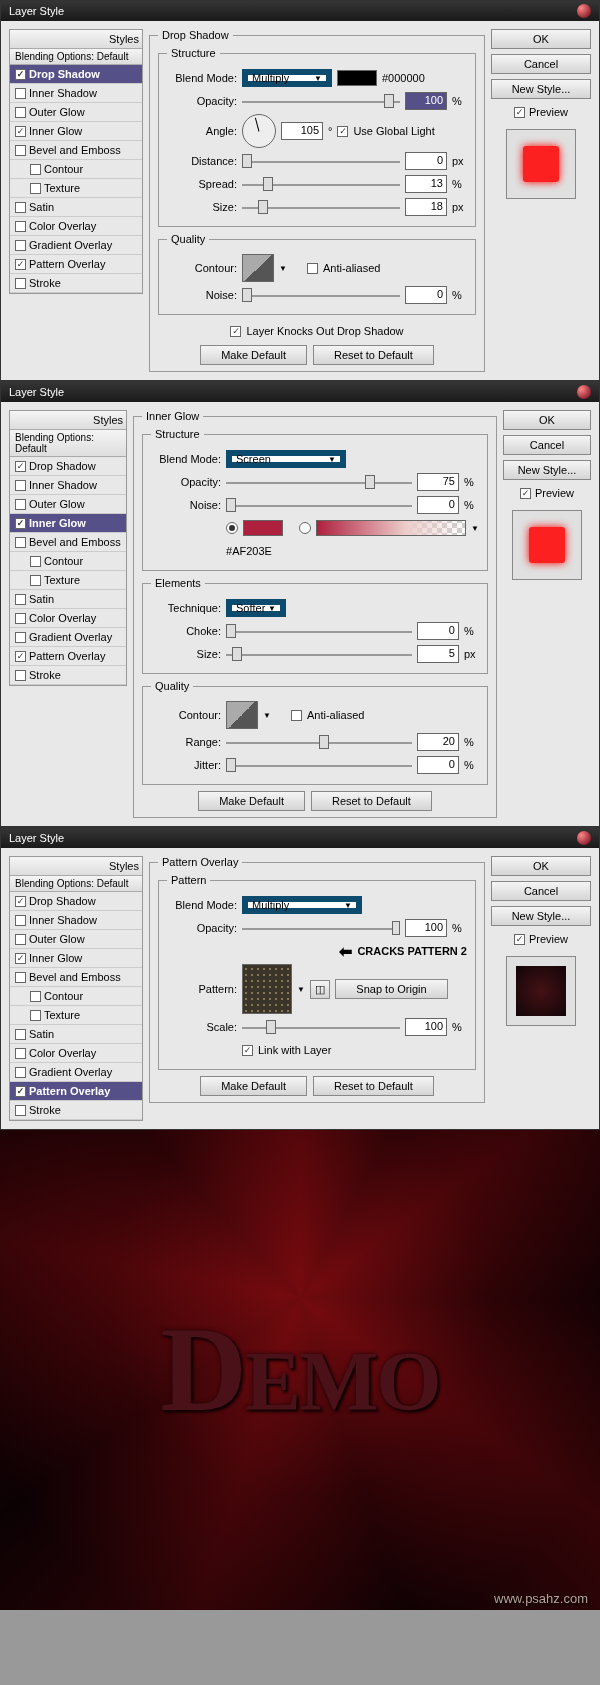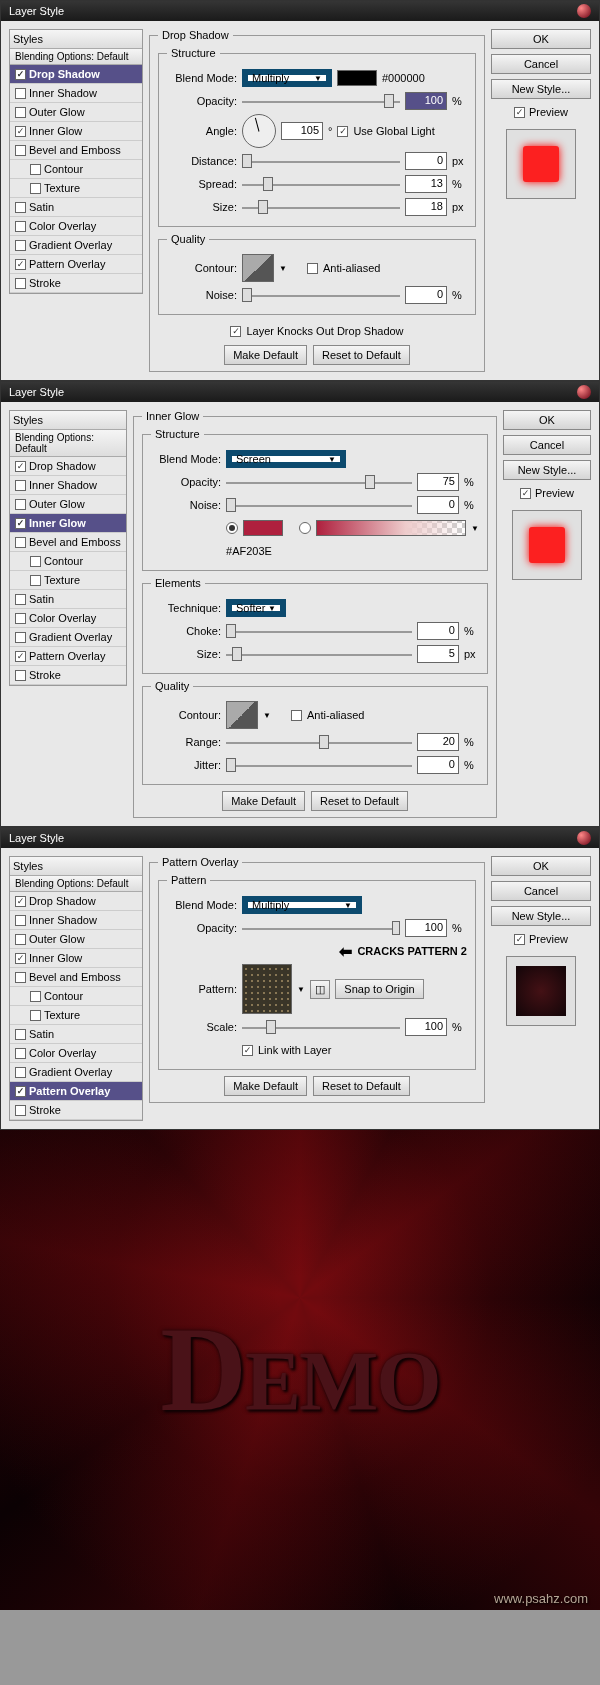--- a/index.html
+++ b/index.html
@@ -3,21 +3,21 @@
 <meta charset="utf-8">
 <style>
 *{box-sizing:border-box;margin:0;padding:0}
 body{font-family:Tahoma,Arial,sans-serif;font-size:11px;background:#999;width:600px}
 .dialog{background:#e8e8e8;border:1px solid #333;margin-bottom:0}
 .titlebar{background:linear-gradient(#353535,#1a1a1a);color:#fff;padding:3px 8px;font-size:11px;display:flex;justify-content:space-between;align-items:center;height:20px}
 .orb{width:14px;height:14px;border-radius:50%;background:radial-gradient(circle at 30% 30%,#ff8888,#660011)}
 .body{display:flex;padding:8px;gap:6px}
 .left{width:134px}
 .styles-box{border:1px solid #999;background:#e8e8e8}
-.styles-hdr{background:linear-gradient(#f5f5f5,#ddd);border-bottom:1px solid #aaa;text-align:left;padding:3px;font-size:11px}
+.styles-hdr{background:linear-gradient(#f5f5f5,#ddd);border-bottom:1px solid #aaa;text-align:right;padding:3px;font-size:11px}
 .blend-opt{background:linear-gradient(#f5f5f5,#ddd);border-bottom:1px solid #aaa;padding:2px 5px;font-size:10px}
 .style-item{padding:3px 5px;border-bottom:1px solid #ccc;display:flex;align-items:center;gap:3px;font-size:11px}
 .style-item.sel{background:#565089;color:#fff;font-weight:bold}
 .style-item.sub{padding-left:20px}
 .cb{width:11px;height:11px;border:1px solid #666;background:#fff;display:inline-flex;align-items:center;justify-content:center;font-size:9px;color:#333}
 .cb.ck::after{content:"✓"}
 .mid{flex:1;display:flex;flex-direction:column;gap:6px}
 fieldset{border:1px solid #999;padding:6px 8px;font-size:11px}
 legend{padding:0 4px;font-size:11px}
 fieldset fieldset{margin-bottom:6px}
@@ -30,21 +30,21 @@
 .swatch.red{background:#af203e}
 .slider{flex:1;height:14px;position:relative;display:flex;align-items:center}
 .slider::before{content:"";position:absolute;left:0;right:0;height:2px;background:#999;top:50%}
 .thumb{width:10px;height:14px;background:#ddd;border:1px solid #666;position:relative;z-index:1}
 .input{width:42px;border:1px solid #666;background:#fff;padding:1px 3px;font-size:11px;text-align:right;height:18px}
 .input.sel{background:#565089;color:#fff}
 .unit{font-size:11px;width:15px}
 .angle{width:34px;height:34px;border:1px solid #666;border-radius:50%;background:#eee;position:relative}
 .angle::after{content:"";position:absolute;width:14px;height:1px;background:#000;top:50%;left:50%;transform-origin:left;transform:rotate(-105deg)}
 .contour{width:32px;height:28px;border:1px solid #666;background:linear-gradient(135deg,#aaa 50%,#555 50%)}
-.btn{background:linear-gradient(#f5f5f5,#d5d5d5);border:1px solid #888;padding:3px 8px;font-size:11px;cursor:pointer}
+.btn{background:linear-gradient(#f5f5f5,#d5d5d5);border:1px solid #888;padding:3px 20px;font-size:11px;cursor:pointer}
 .btns-row{display:flex;gap:6px;justify-content:center;margin-top:4px}
 .right{width:100px;display:flex;flex-direction:column;gap:5px;align-items:stretch}
 .rbtn{background:linear-gradient(#f5f5f5,#d5d5d5);border:1px solid #888;padding:3px;text-align:center;font-size:11px;cursor:pointer}
 .preview-cb{display:flex;align-items:center;gap:4px;justify-content:center;margin-top:2px}
 .preview-img{width:70px;height:70px;border:1px solid #888;background:#e0e0e0;margin:6px auto;display:flex;align-items:center;justify-content:center}
 .preview-img .red{width:36px;height:36px;background:#fc2020;border-radius:3px;box-shadow:0 0 8px #f00}
 .preview-img .dark{width:50px;height:50px;background:radial-gradient(circle,#441115,#120508)}
 .radio{width:12px;height:12px;border:1px solid #666;border-radius:50%;background:#fff;display:inline-flex;align-items:center;justify-content:center}
 .radio.ck::after{content:"";width:6px;height:6px;border-radius:50%;background:#333}
 .grad{width:150px;height:16px;border:1px solid #666;background:linear-gradient(to right,#af203e,#eecccc 60%,transparent),repeating-conic-gradient(#ccc 0 25%,#fff 0 50%) 0/10px 10px}

